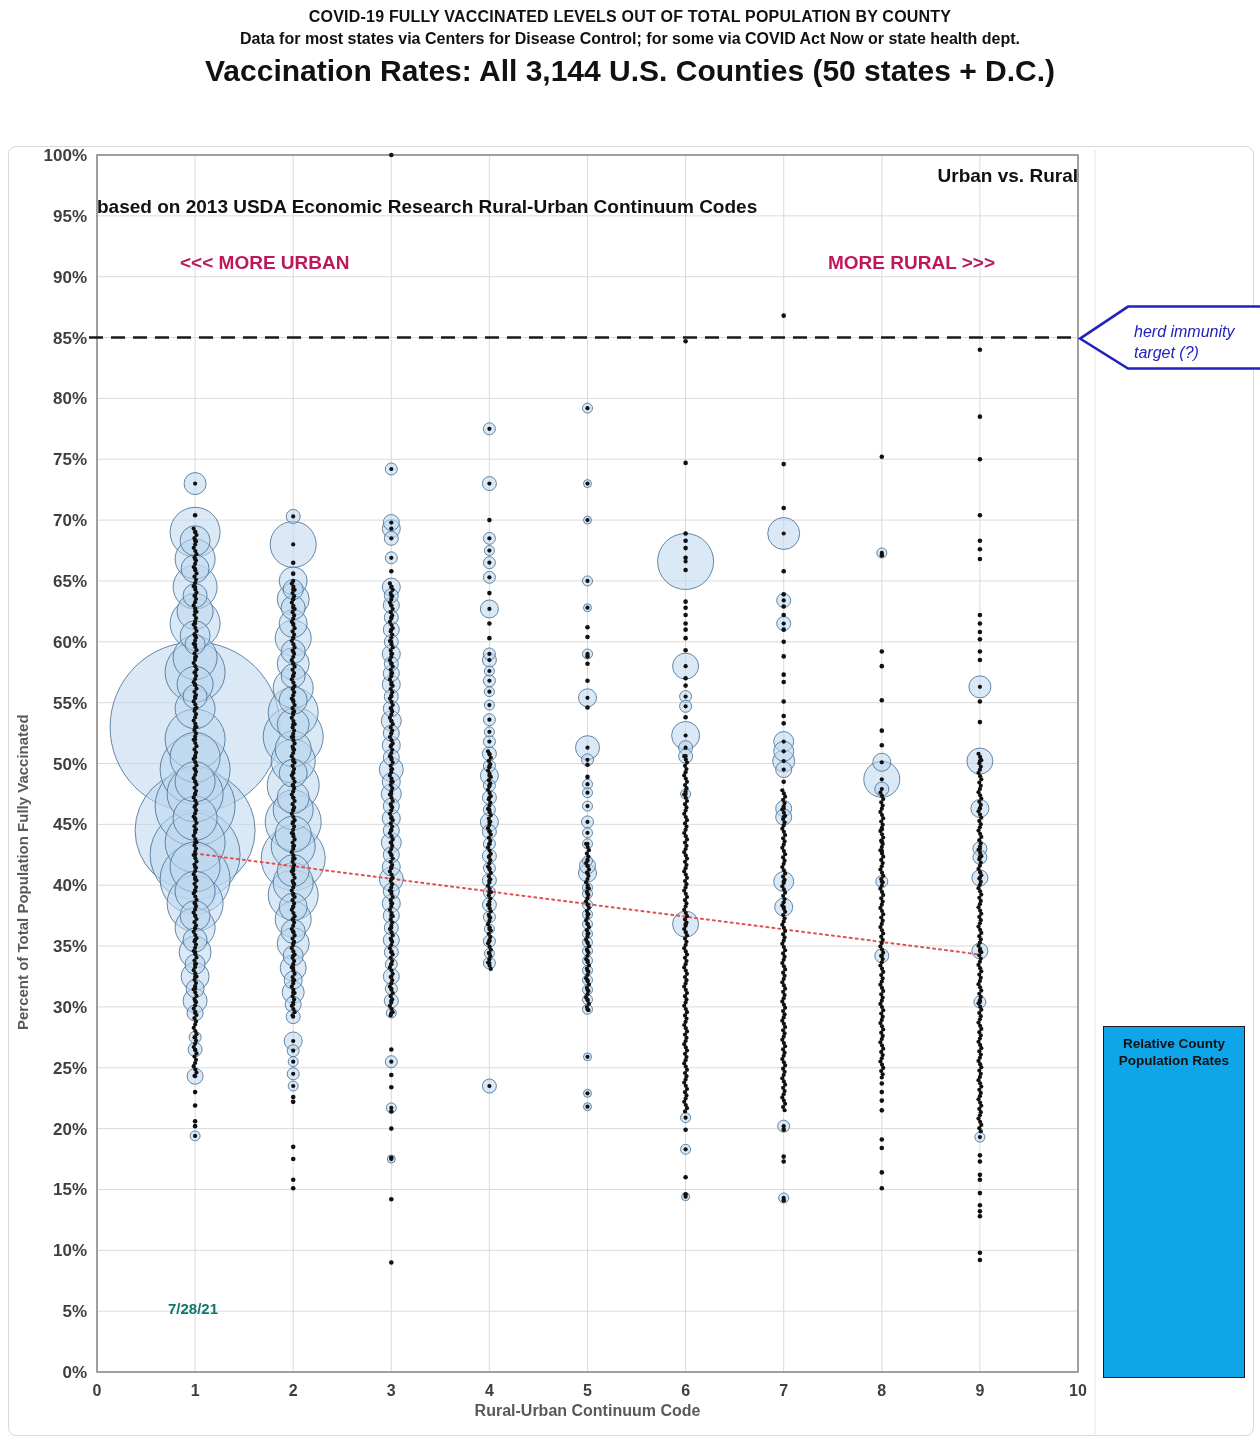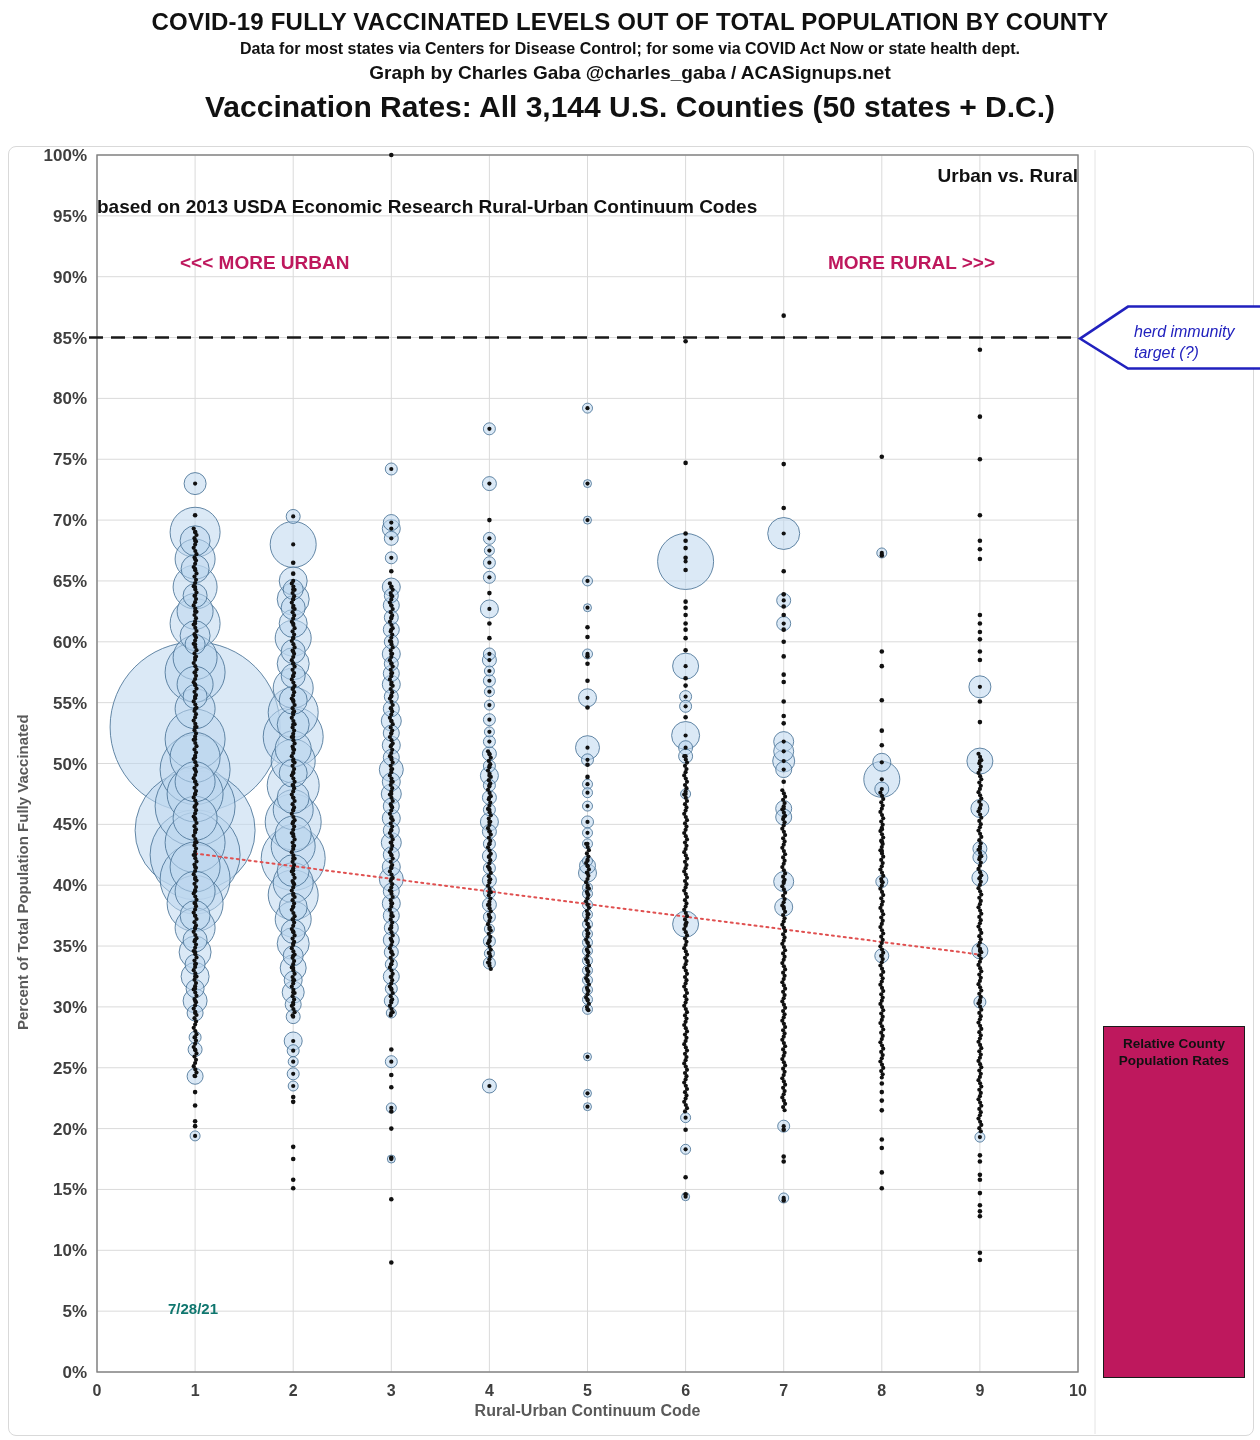--- a/index.html
+++ b/index.html
@@ -1,47 +1,46 @@
 <!DOCTYPE html>
 <html><head>
 <meta charset="utf-8">
 <style>
   html,body{margin:0;padding:0;background:#fff;}
   .page{position:relative;width:1260px;height:1440px;background:#fff;overflow:hidden;
         font-family:"Liberation Sans",sans-serif;}
   .titles{position:absolute;left:0;top:8px;width:1260px;text-align:center;color:#111;}
-  .t1{font-size:24px;font-weight:bold;letter-spacing:.2px;}
+  .t1{font-size:16px;font-weight:bold;letter-spacing:.2px;}
   .t2{font-size:16px;font-weight:bold;margin-top:4px;}
   .t3{font-size:19px;font-weight:bold;margin-top:4px;}
   .t4{font-size:30px;font-weight:bold;margin-top:6px;}
   .chart-frame{position:absolute;left:8px;top:146px;width:1244px;height:1288px;
                border:1px solid #d9d9d9;border-radius:8px;background:#fff;}
   svg.plot{position:absolute;left:0;top:0;}
   .abs{position:absolute;}
   .in-title{font-size:19px;font-weight:bold;color:#111;}
   .annot{font-size:19px;font-weight:bold;color:#be185d;}
   .date{font-size:15px;font-weight:bold;color:#0f766e;}
   .yaxis-title{font-size:15px;font-weight:bold;color:#595959;
                transform:rotate(-90deg);transform-origin:left top;white-space:nowrap;}
   .xaxis-title{font-size:16px;font-weight:bold;color:#595959;text-align:center;}
   .herd-text{font-size:16px;font-weight:normal;font-style:italic;color:#2121be;line-height:21px;}
   .legend-box{position:absolute;left:1103px;top:1026px;width:140px;height:350px;
-              border:1.5px solid #1a1a1a;background:#be185d;}
+              border:1.5px solid #1a1a1a;background:#0ea5e9;}
   .legend-title{position:absolute;left:0;top:8px;width:100%;text-align:center;
                 font-size:13.5px;font-weight:bold;color:#111;line-height:17px;}
 </style>
 </head>
 <body>
 
 <div class="page">
 
   <div class="titles">
     <div class="t1">COVID-19 FULLY VACCINATED LEVELS OUT OF TOTAL POPULATION BY COUNTY</div>
     <div class="t2">Data for most states via Centers for Disease Control; for some via COVID Act Now or state health dept.</div>
-    <div class="t3">Graph by Charles Gaba @charles_gaba / ACASignups.net</div>
     <div class="t4">Vaccination Rates: All 3,144 U.S. Counties (50 states + D.C.)</div>
   </div>
 
   <div class="chart-frame"></div>
 
   <svg class="plot" id="plot-svg" width="1260" height="1440" viewBox="0 0 1260 1440">
       <line x1="97" y1="1372" x2="1078" y2="1372" stroke="#dadada" stroke-width="1"></line>
       <line x1="97" y1="1311.15" x2="1078" y2="1311.15" stroke="#dadada" stroke-width="1"></line>
       <line x1="97" y1="1250.3" x2="1078" y2="1250.3" stroke="#dadada" stroke-width="1"></line>
       <line x1="97" y1="1189.45" x2="1078" y2="1189.45" stroke="#dadada" stroke-width="1"></line>

